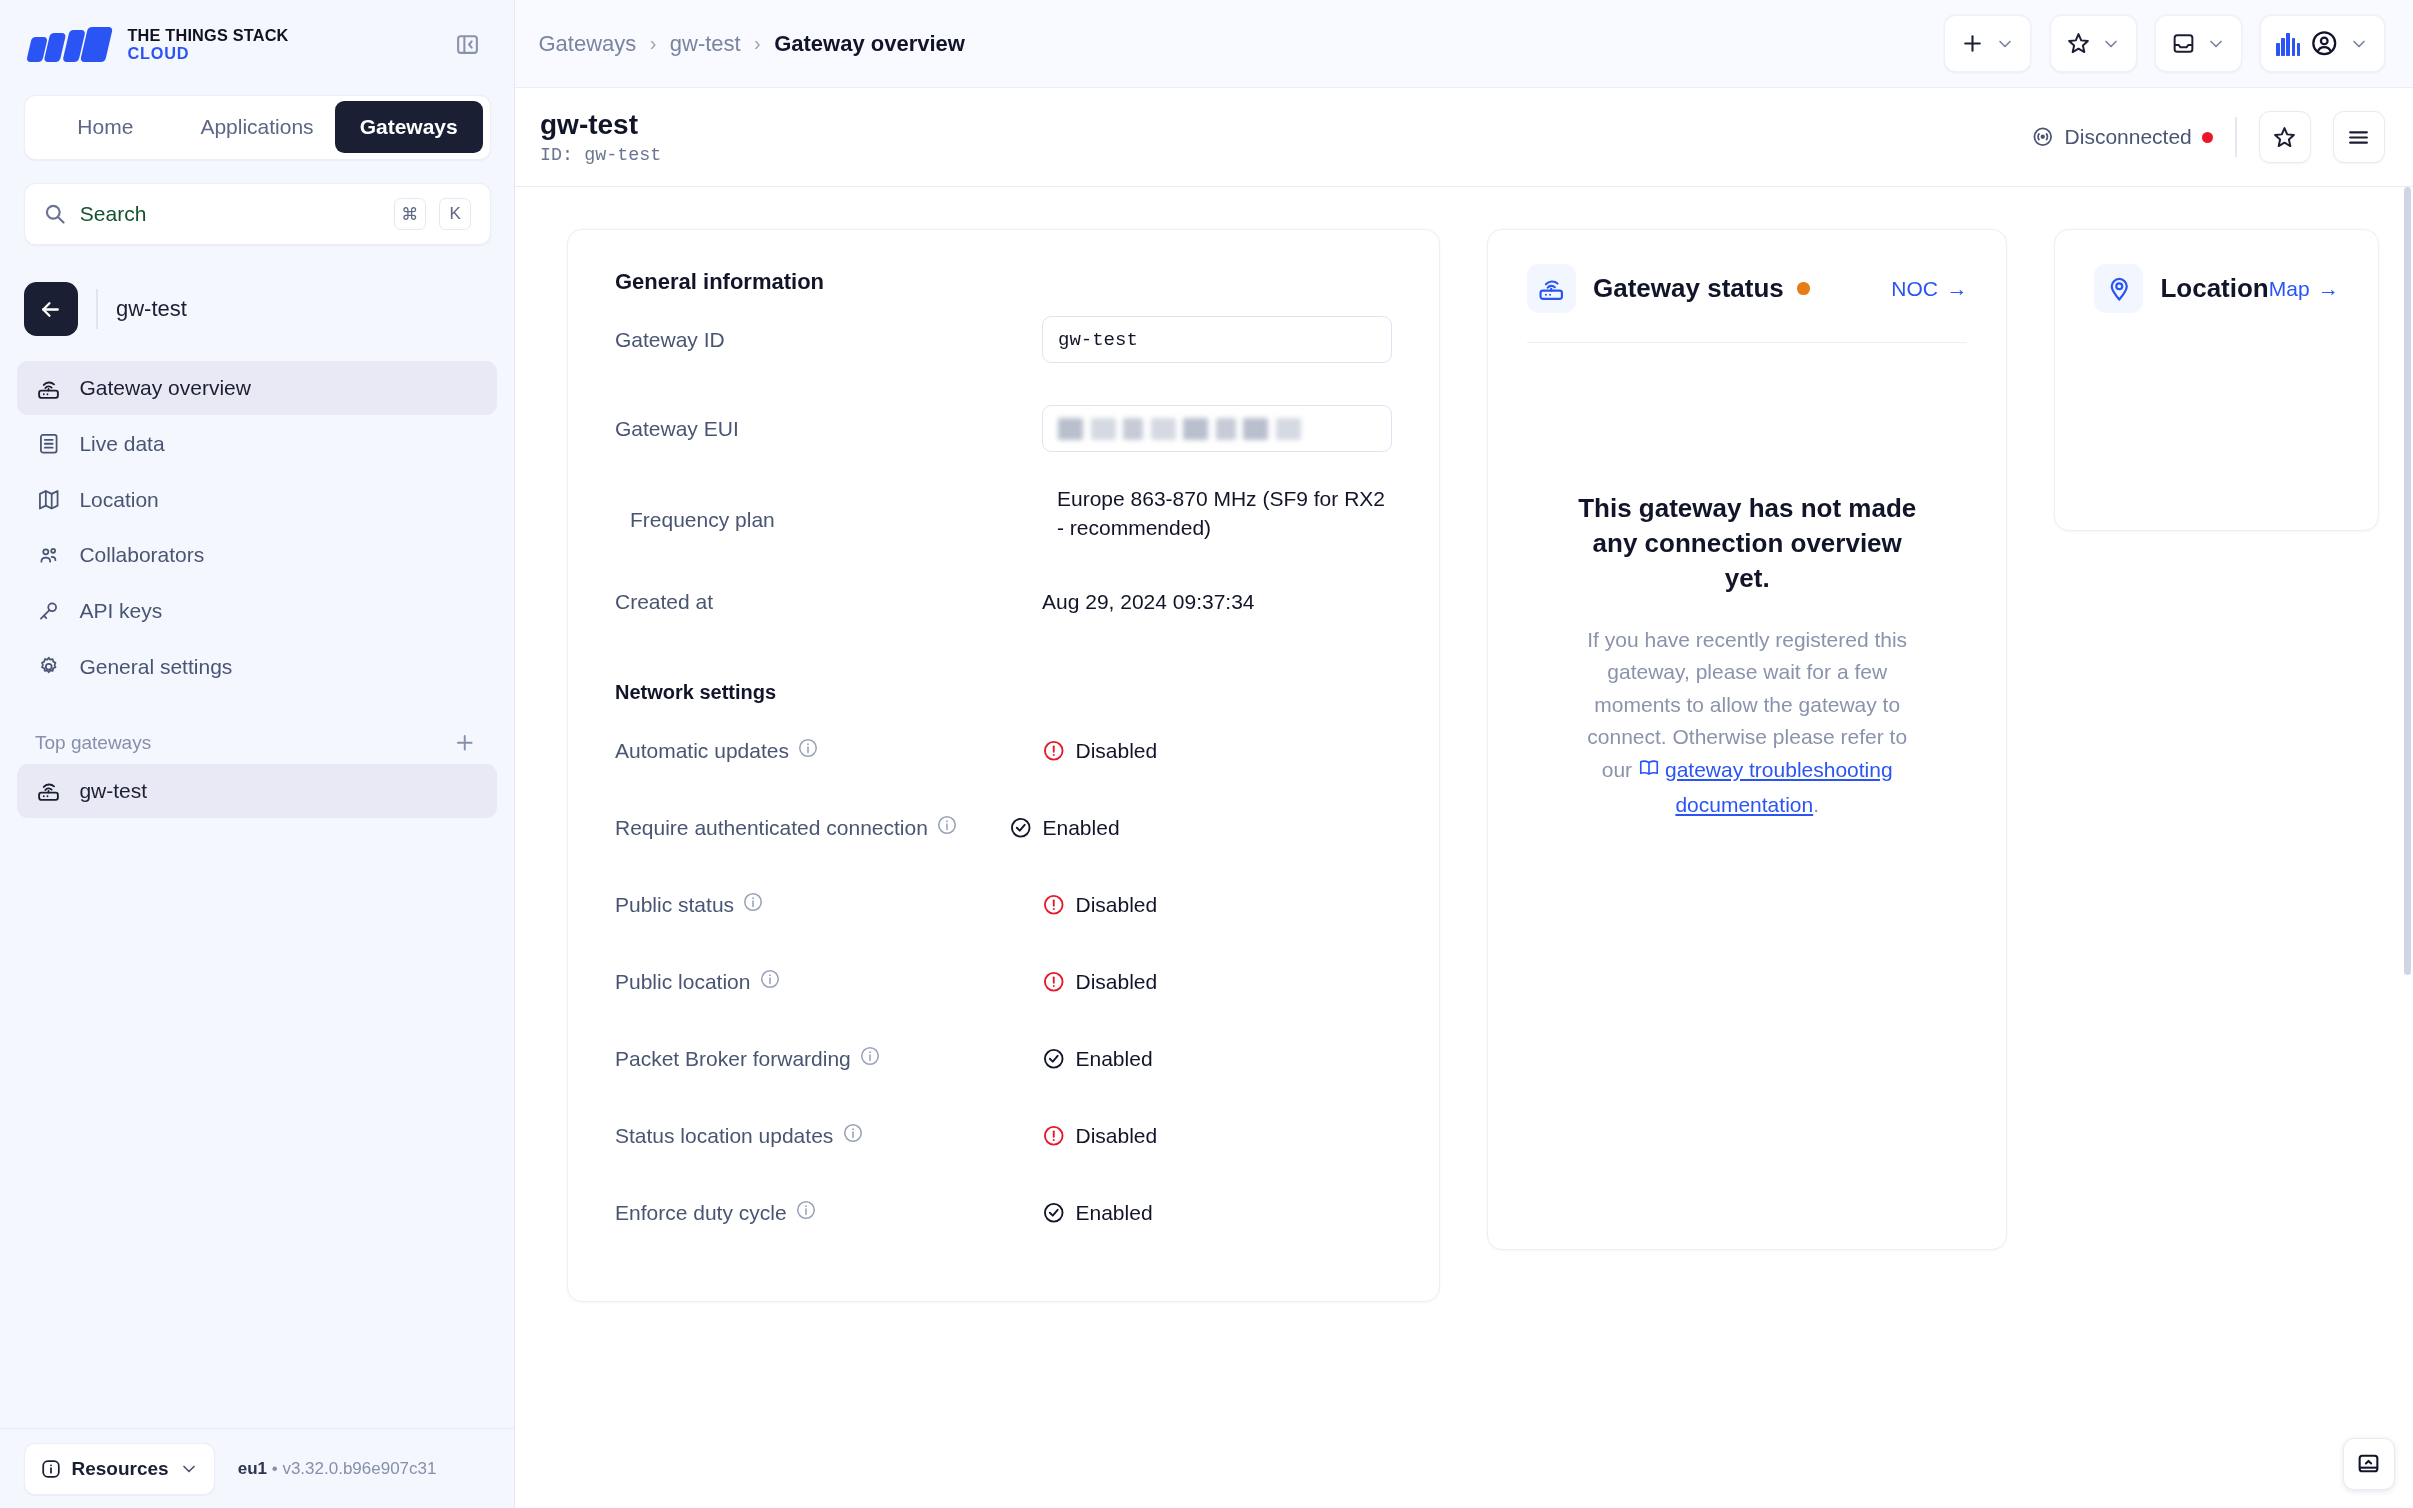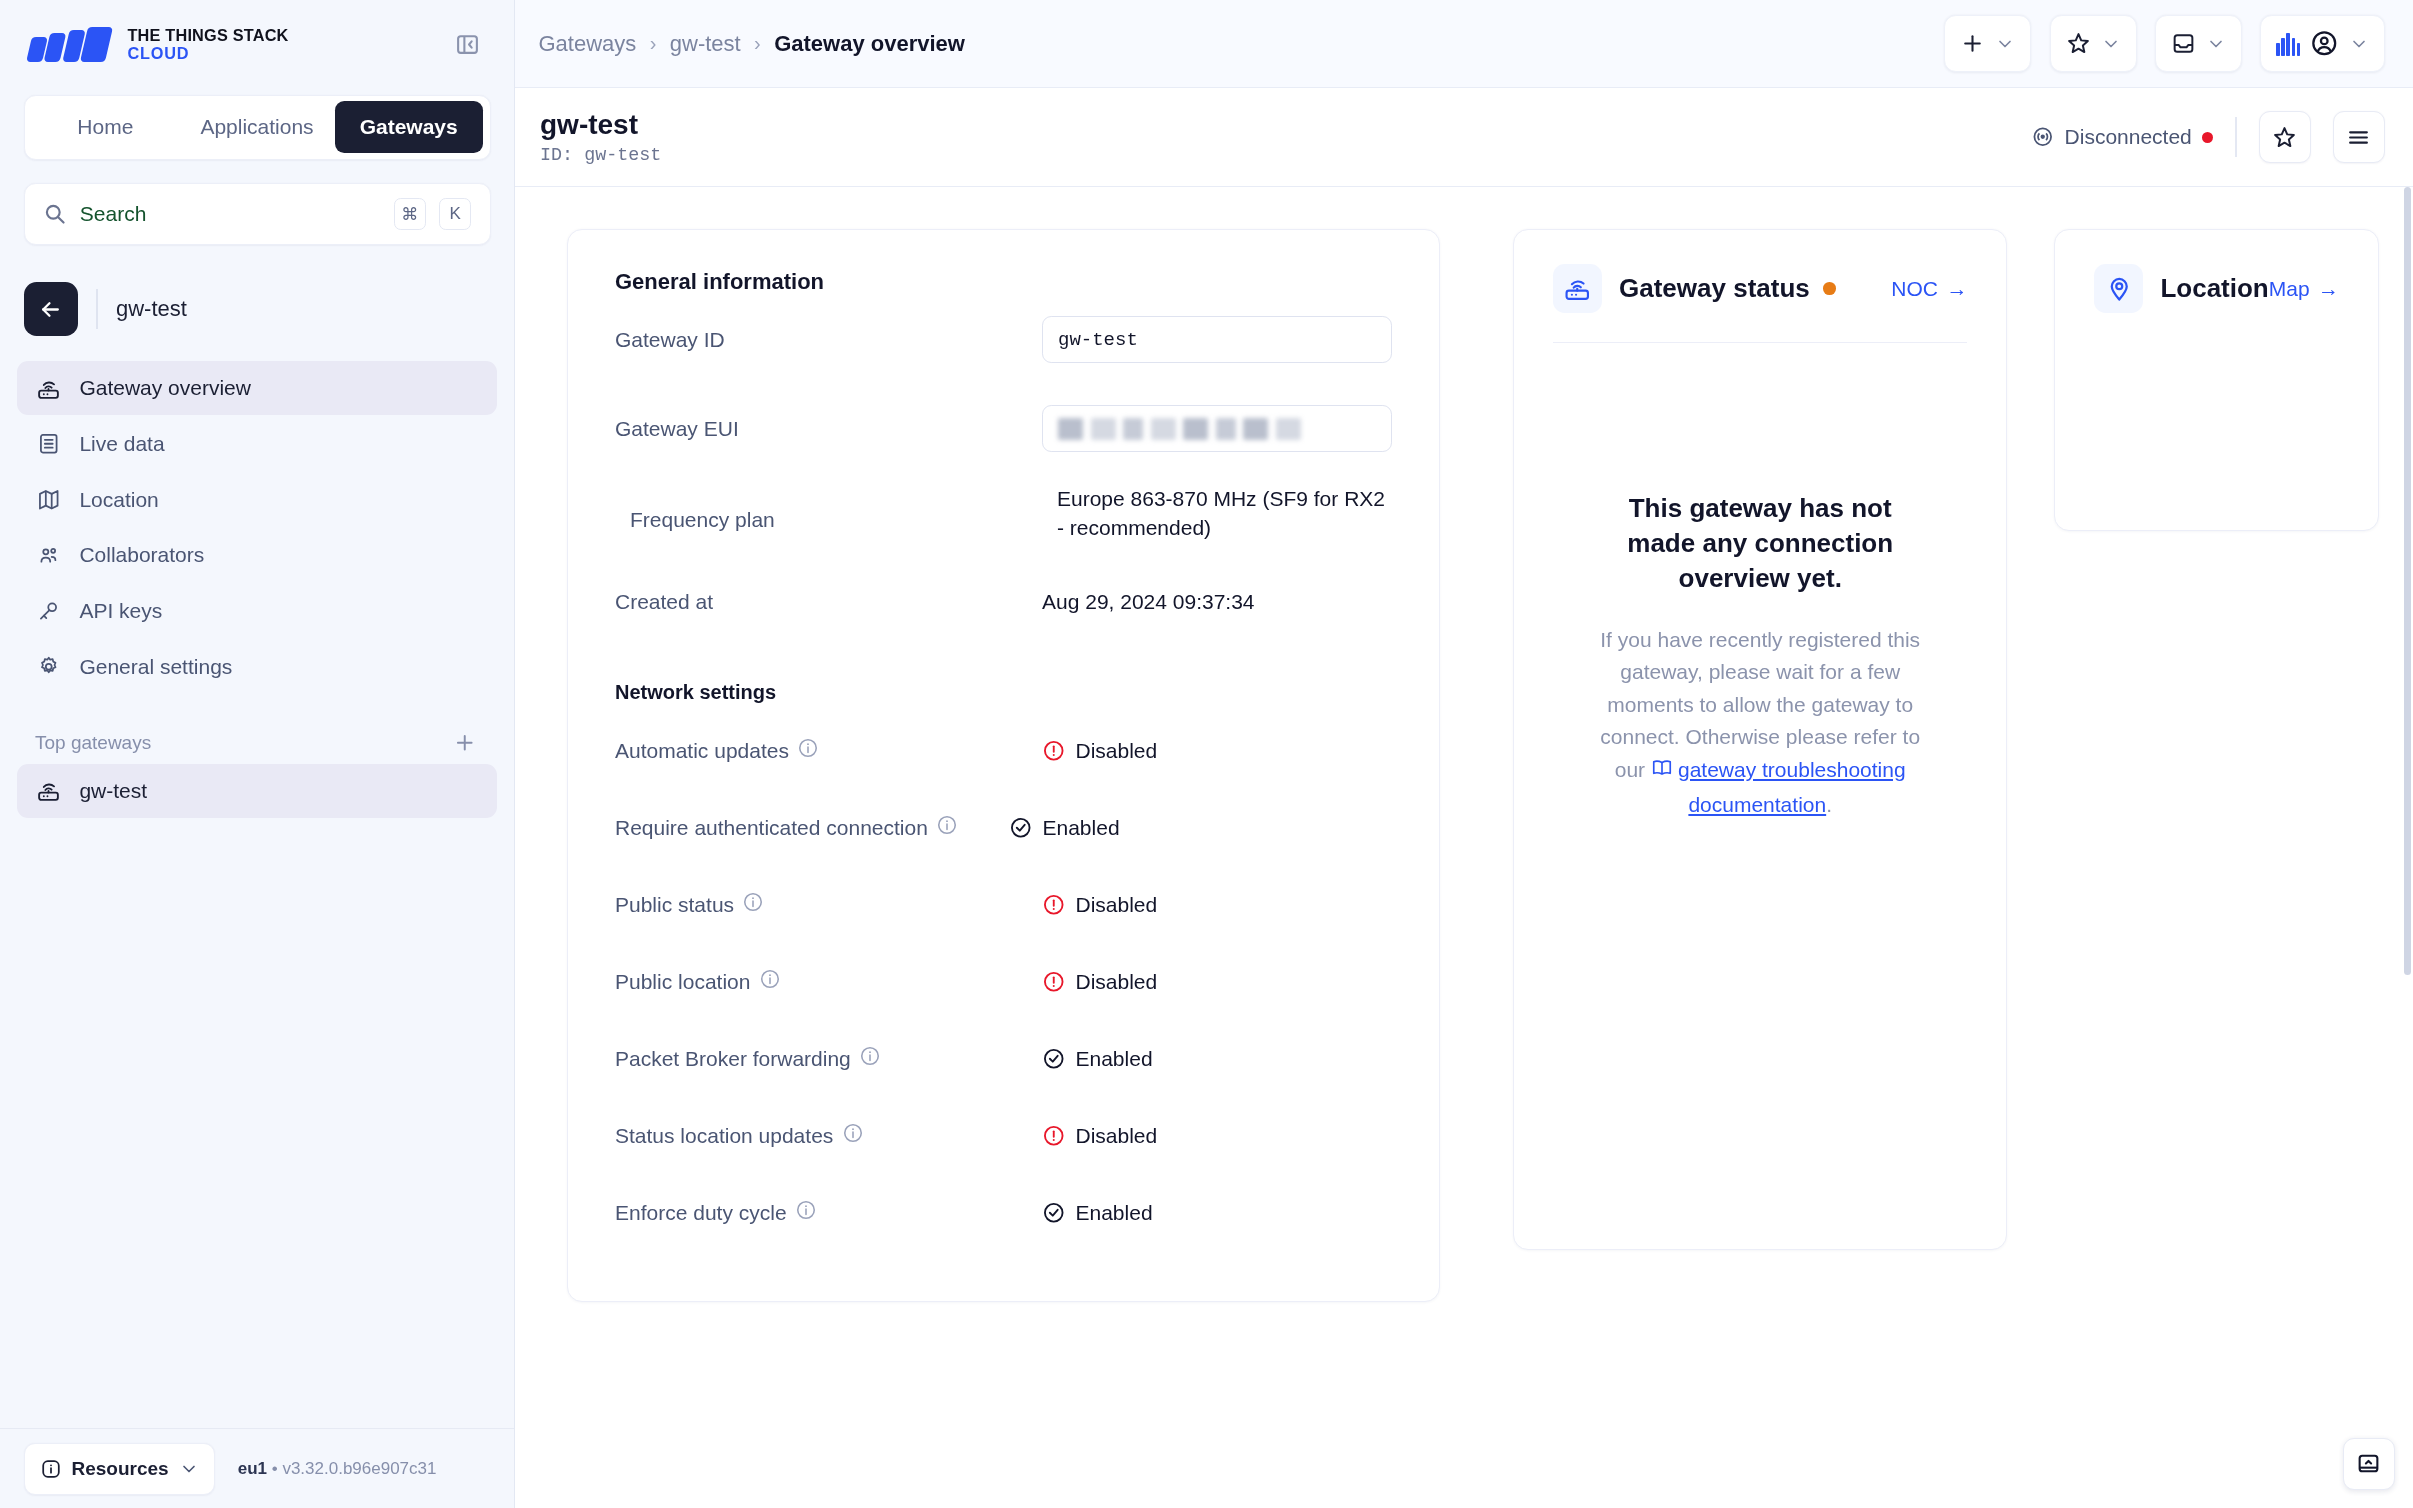--- a/index.html
+++ b/index.html
@@ -128,21 +128,21 @@
   .ph-right { display: flex; align-items: center; gap: 22px; }
   .conn { display: flex; align-items: center; gap: 10px; font-size: 21px; color: #4a5573; }
   .dot { width: 11px; height: 11px; border-radius: 50%; display: inline-block; }
   .ph-div { width: 1.7px; height: 40px; background: #e4e8f3; }
   .sq-btn {
     width: 52px; height: 52px; background: #fff; border: 0.8px solid #e8ebf5; border-radius: 11px;
     display: flex; align-items: center; justify-content: center; cursor: pointer;
     box-shadow: 0 0.8px 1.7px rgba(30,40,90,.05);
   }
 
-  .content { flex: 1; display: flex; gap: 73px; padding: 42px 34px 0 52px; overflow: hidden; }
+  .content { flex: 1; display: flex; gap: 47px; padding: 42px 34px 0 52px; overflow: hidden; }
   .col-left { width: 873px; flex: 0 0 873px; }
   .col-right { flex: 1; display: flex; flex-direction: row; gap: 47px; }
 
   .card {
     background: #fff; border: 0.8px solid #eceef8; border-radius: 15px;
     box-shadow: 0 0.8px 2.5px rgba(30,40,90,.045);
   }
 
   .card-title { font-size: 22px; font-weight: bold; color: #12152a; padding: 39px 0 0 47px; }
 

